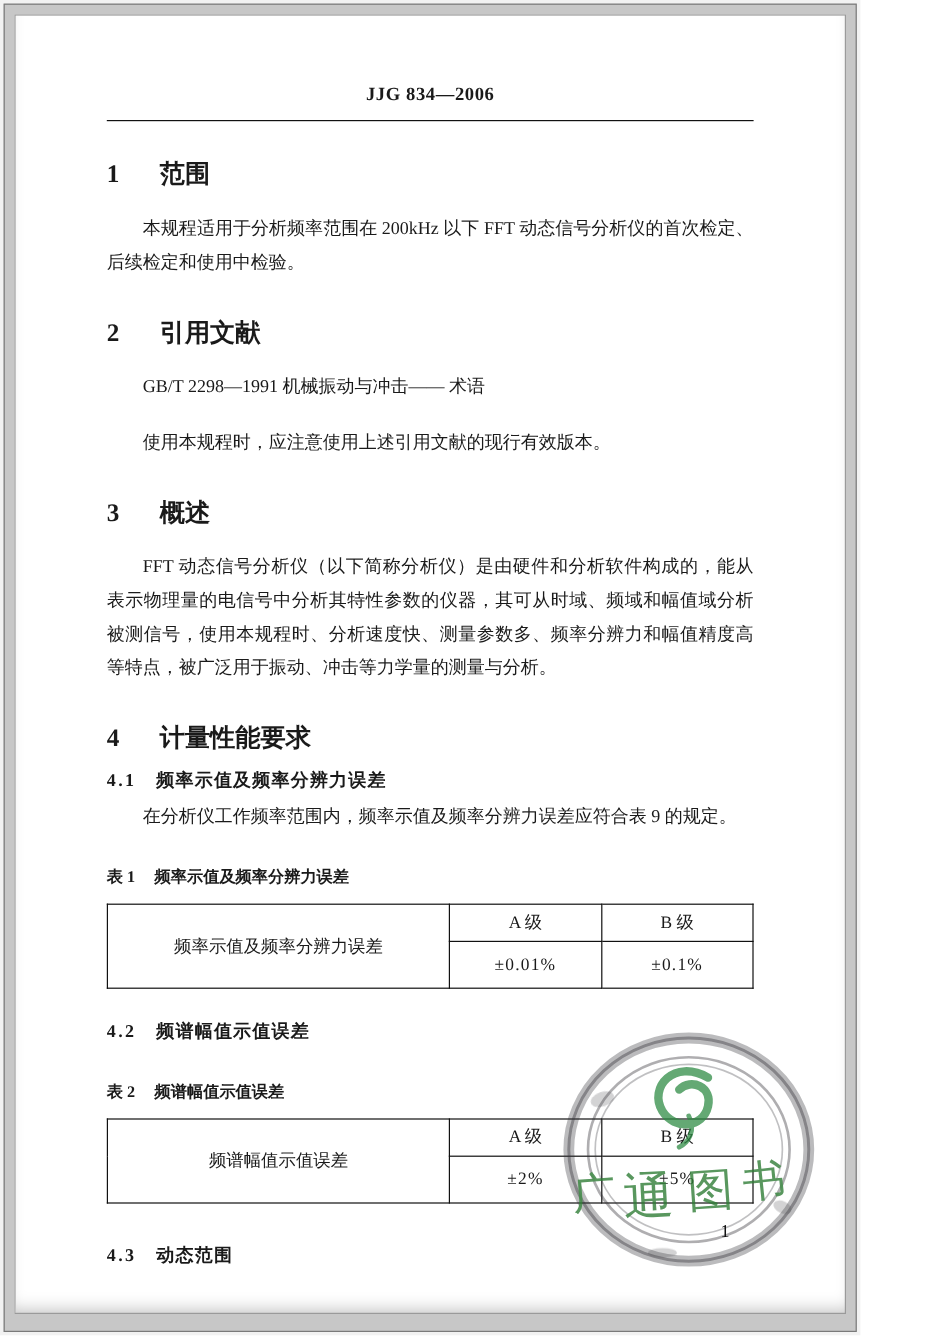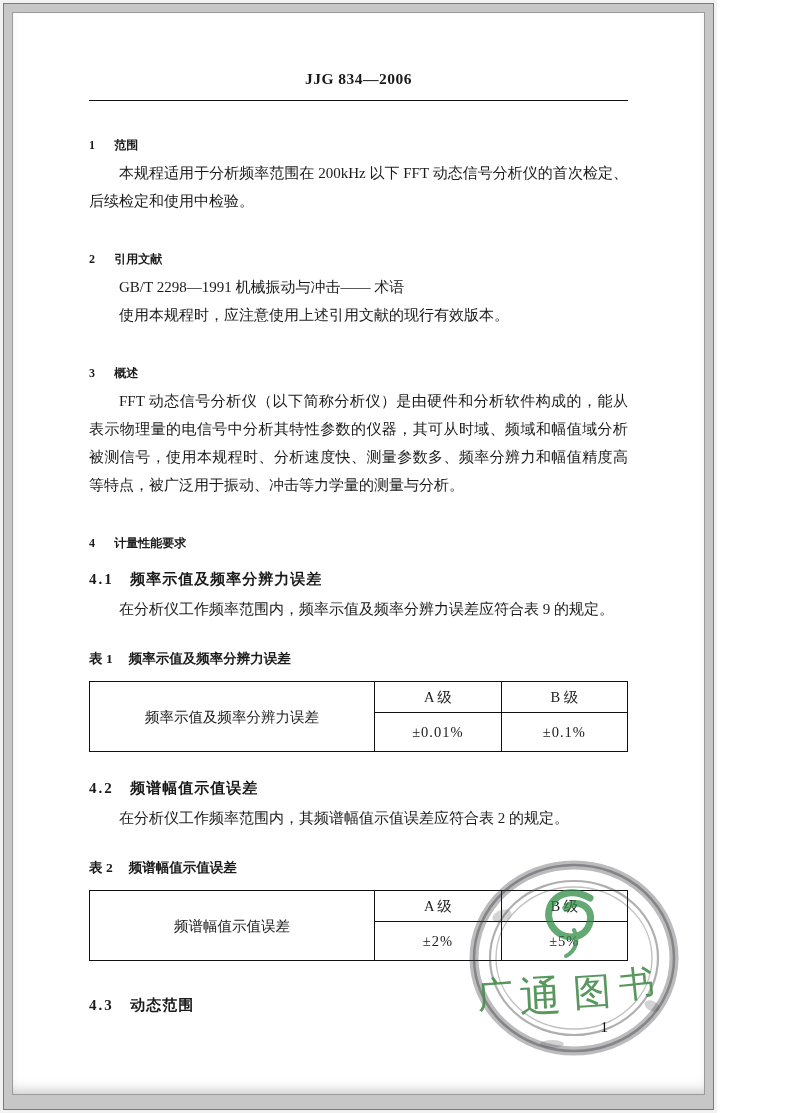--- a/index.html
+++ b/index.html
@@ -40,29 +40,29 @@
   .doc-title {
     text-align: center;
     font-size: 23px;
     font-weight: bold;
     letter-spacing: 3px;
     margin-top: 34px;
   }
 
   .sec-heading {
     font-weight: bold;
-    font-size: 12px;
+    font-size: 21px;
     margin-top: 30px;
   }
   .sec-heading .num { margin-right: 1.6em; }
 
   .para {
     text-indent: 2em;
     text-align: justify;
-    margin-top: 0;
+    margin-top: 18px;
   }
   .line-indent { text-indent: 2em; }
 
   .sub-heading {
     margin-top: 22px;
     letter-spacing: 1px;
     font-weight: bold;
   }
   .sub-heading .num { margin-right: 1.1em; letter-spacing: 2px; }
 
@@ -162,21 +162,20 @@
             <tr>
               <td class="tval">±0.01%</td>
               <td class="tval">±0.1%</td>
             </tr>
           </tbody>
         </table>
 
         <div class="sub-heading">
           <span class="num">4.2</span><span>频谱幅值示值误差</span>
         </div>
-        <p class="para" style="margin-top:2px">在分析仪工作频率范围内，其频谱幅值示值误差应符合表 2 的规定。</p>
 
         <div class="tbl-caption">
           <span class="cap-num">表 2</span><span>频谱幅值示值误差</span>
         </div>
         <table class="spec">
           <tbody>
             <tr>
               <td class="tlabel" rowspan="2">频谱幅值示值误差</td>
               <td class="thead">A 级</td>
               <td class="thead">B 级</td>

